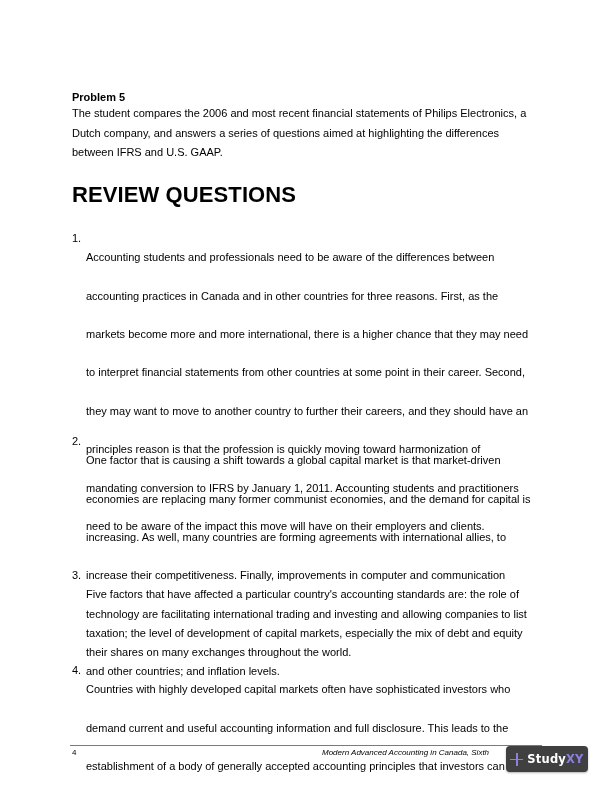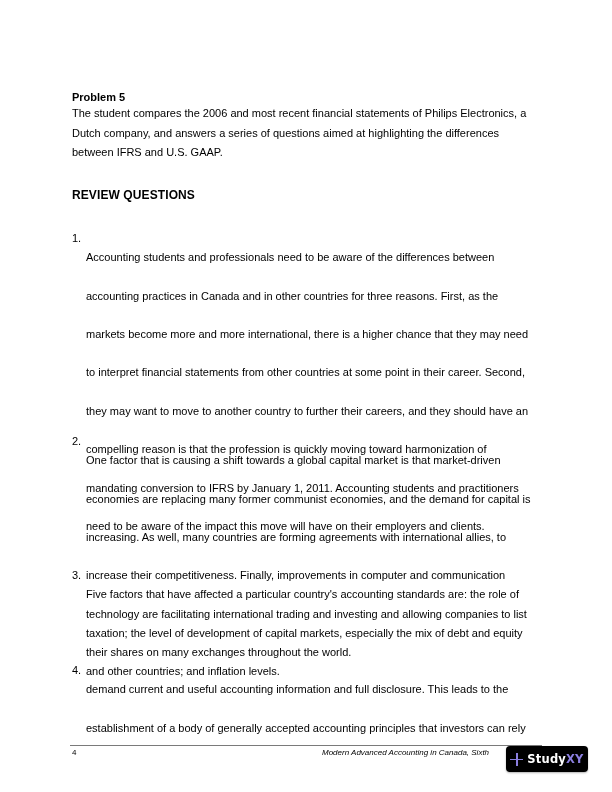--- a/index.html
+++ b/index.html
@@ -37,21 +37,21 @@
       left: 72px;
       top: 104px;
       width: 470px;
       font-size: 11px;
       line-height: 19.5px;
     }
     .section-heading {
       position: absolute;
       left: 72px;
       top: 184px;
-      font-size: 12px;
+      font-size: 22px;
       font-weight: bold;
       line-height: 22px;
       letter-spacing: 0.1px;
     }
     .qlist {
       position: absolute;
       left: 72px;
       top: 229px;
       width: 470px;
     }
@@ -95,21 +95,21 @@
       line-height: 10px;
       font-style: italic;
       white-space: nowrap;
     }
     .badge {
       position: absolute;
       left: 506px;
       top: 746px;
       width: 82px;
       height: 26px;
-      background: #000000;
+      background: #404040;
       border-radius: 4px;
       display: flex;
       align-items: center;
       justify-content: center;
       gap: 4px;
       box-shadow: 0 1px 2px rgba(0,0,0,0.3);
     }
     .badge-plus {
       width: 13px;
       height: 13px;
@@ -153,21 +153,21 @@
 
   <div class="qlist">
     <div class="q" style="top:0px;">
       <span class="q-num">1.</span>
       <div class="q-text">
         <div>Accounting students and professionals need to be aware of the differences between</div>
         <div>accounting practices in Canada and in other countries for three reasons.   First, as the</div>
         <div>markets become more and more international, there is a higher chance that they may need</div>
         <div>to interpret financial statements from other countries at some point in their career.  Second,</div>
         <div>they may want to move to another country to further their careers, and they should have an</div>
-        <div>compelling reason is that the profession is quickly moving toward harmonization of</div>
+        <div>principles reason is that the profession is quickly moving toward harmonization of</div>
         <div>mandating conversion to IFRS by January 1, 2011.  Accounting students and practitioners</div>
         <div>need to be aware of the impact this move will have on their employers and clients.</div>
       </div>
     </div>
 
     <div class="q" style="top:203px;">
       <span class="q-num">2.</span>
       <div class="q-text">
         <div>One factor that is causing a shift towards a global capital market is that market-driven</div>
         <div>economies are replacing many former communist economies, and the demand for capital is</div>
@@ -183,20 +183,21 @@
       <div class="q-text">
         <div>Five factors that have affected a particular country's accounting standards are: the role of</div>
         <div>taxation; the level of development of capital markets, especially the mix of debt and equity</div>
         <div>and other countries; and inflation levels.</div>
       </div>
     </div>
 
     <div class="q" style="top:432px;">
       <span class="q-num">4.</span>
       <div class="q-text">
+        <div>Countries with highly developed capital markets often have sophisticated investors who</div>
         <div>demand current and useful accounting information and full disclosure.  This leads to the</div>
         <div>establishment of a body of generally accepted accounting principles that investors can rely</div>
       </div>
     </div>
   </div>
 
   <div class="footer-rule"></div>
   <div class="footer-page">4</div>
   <div class="footer-book">Modern Advanced Accounting in Canada, Sixth</div>
 

